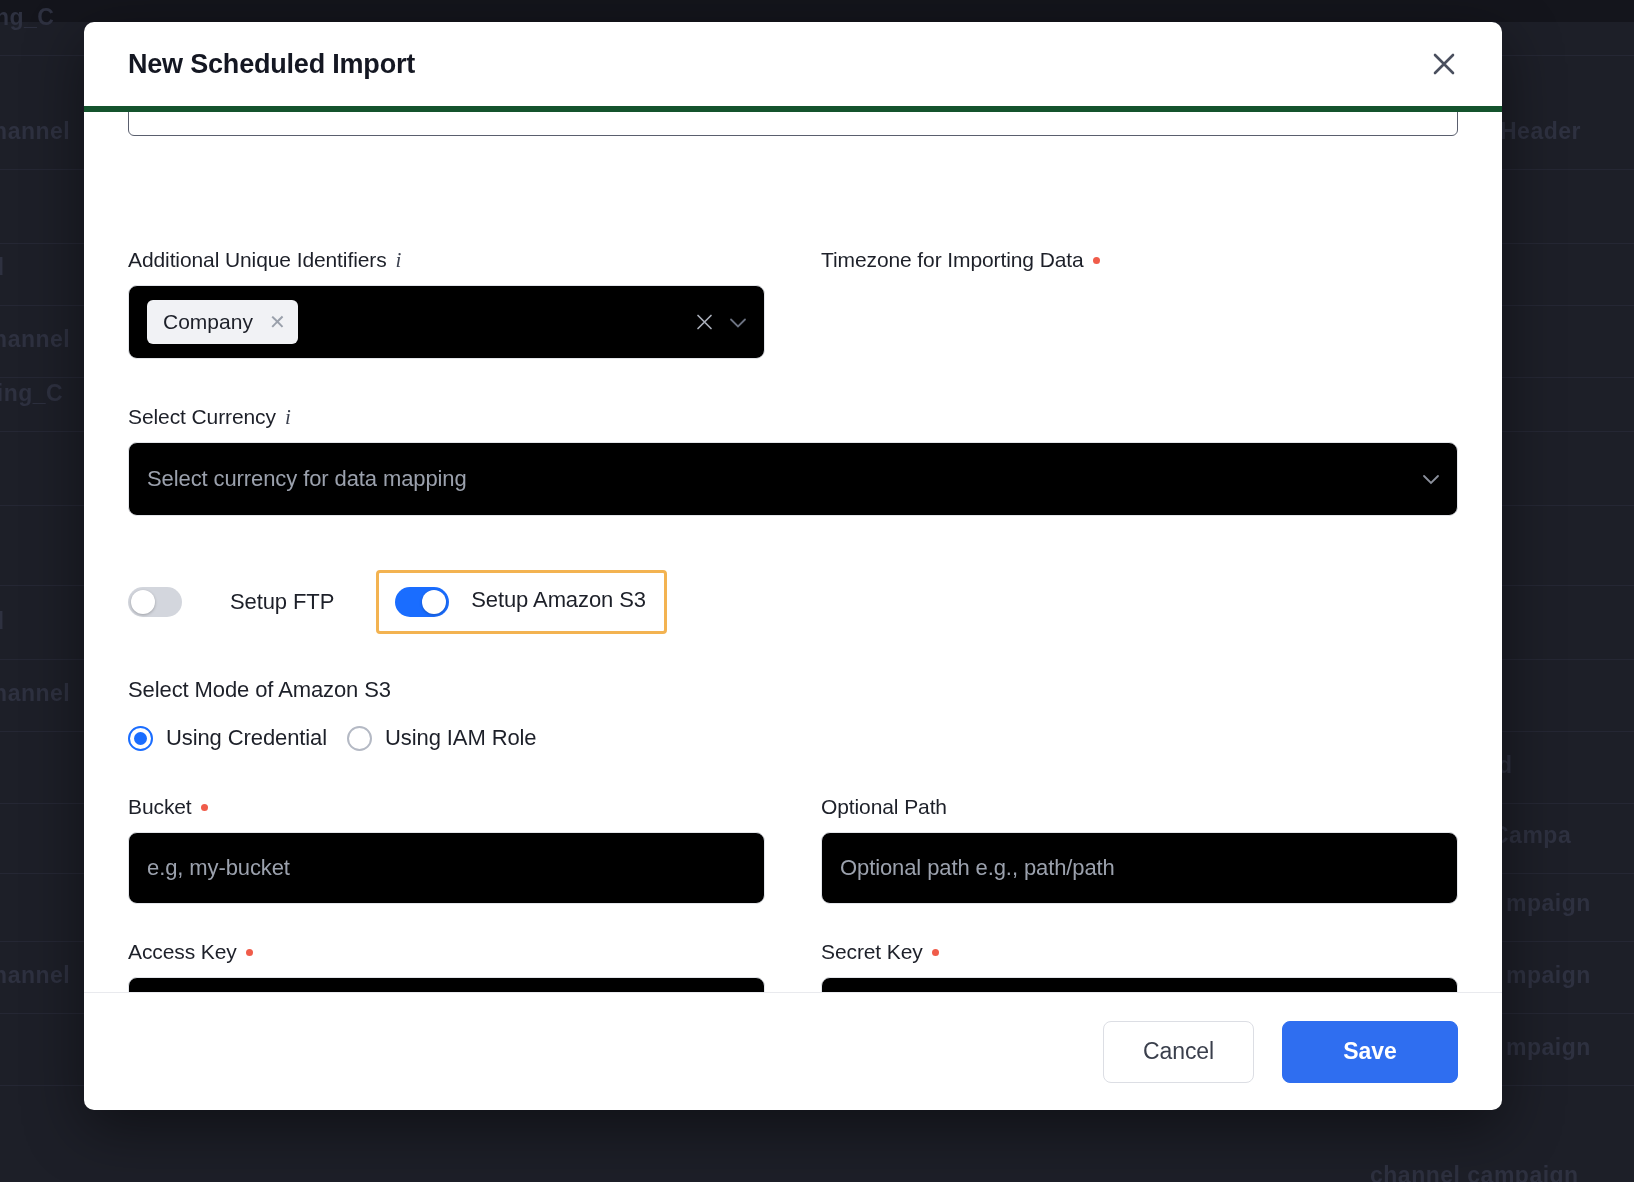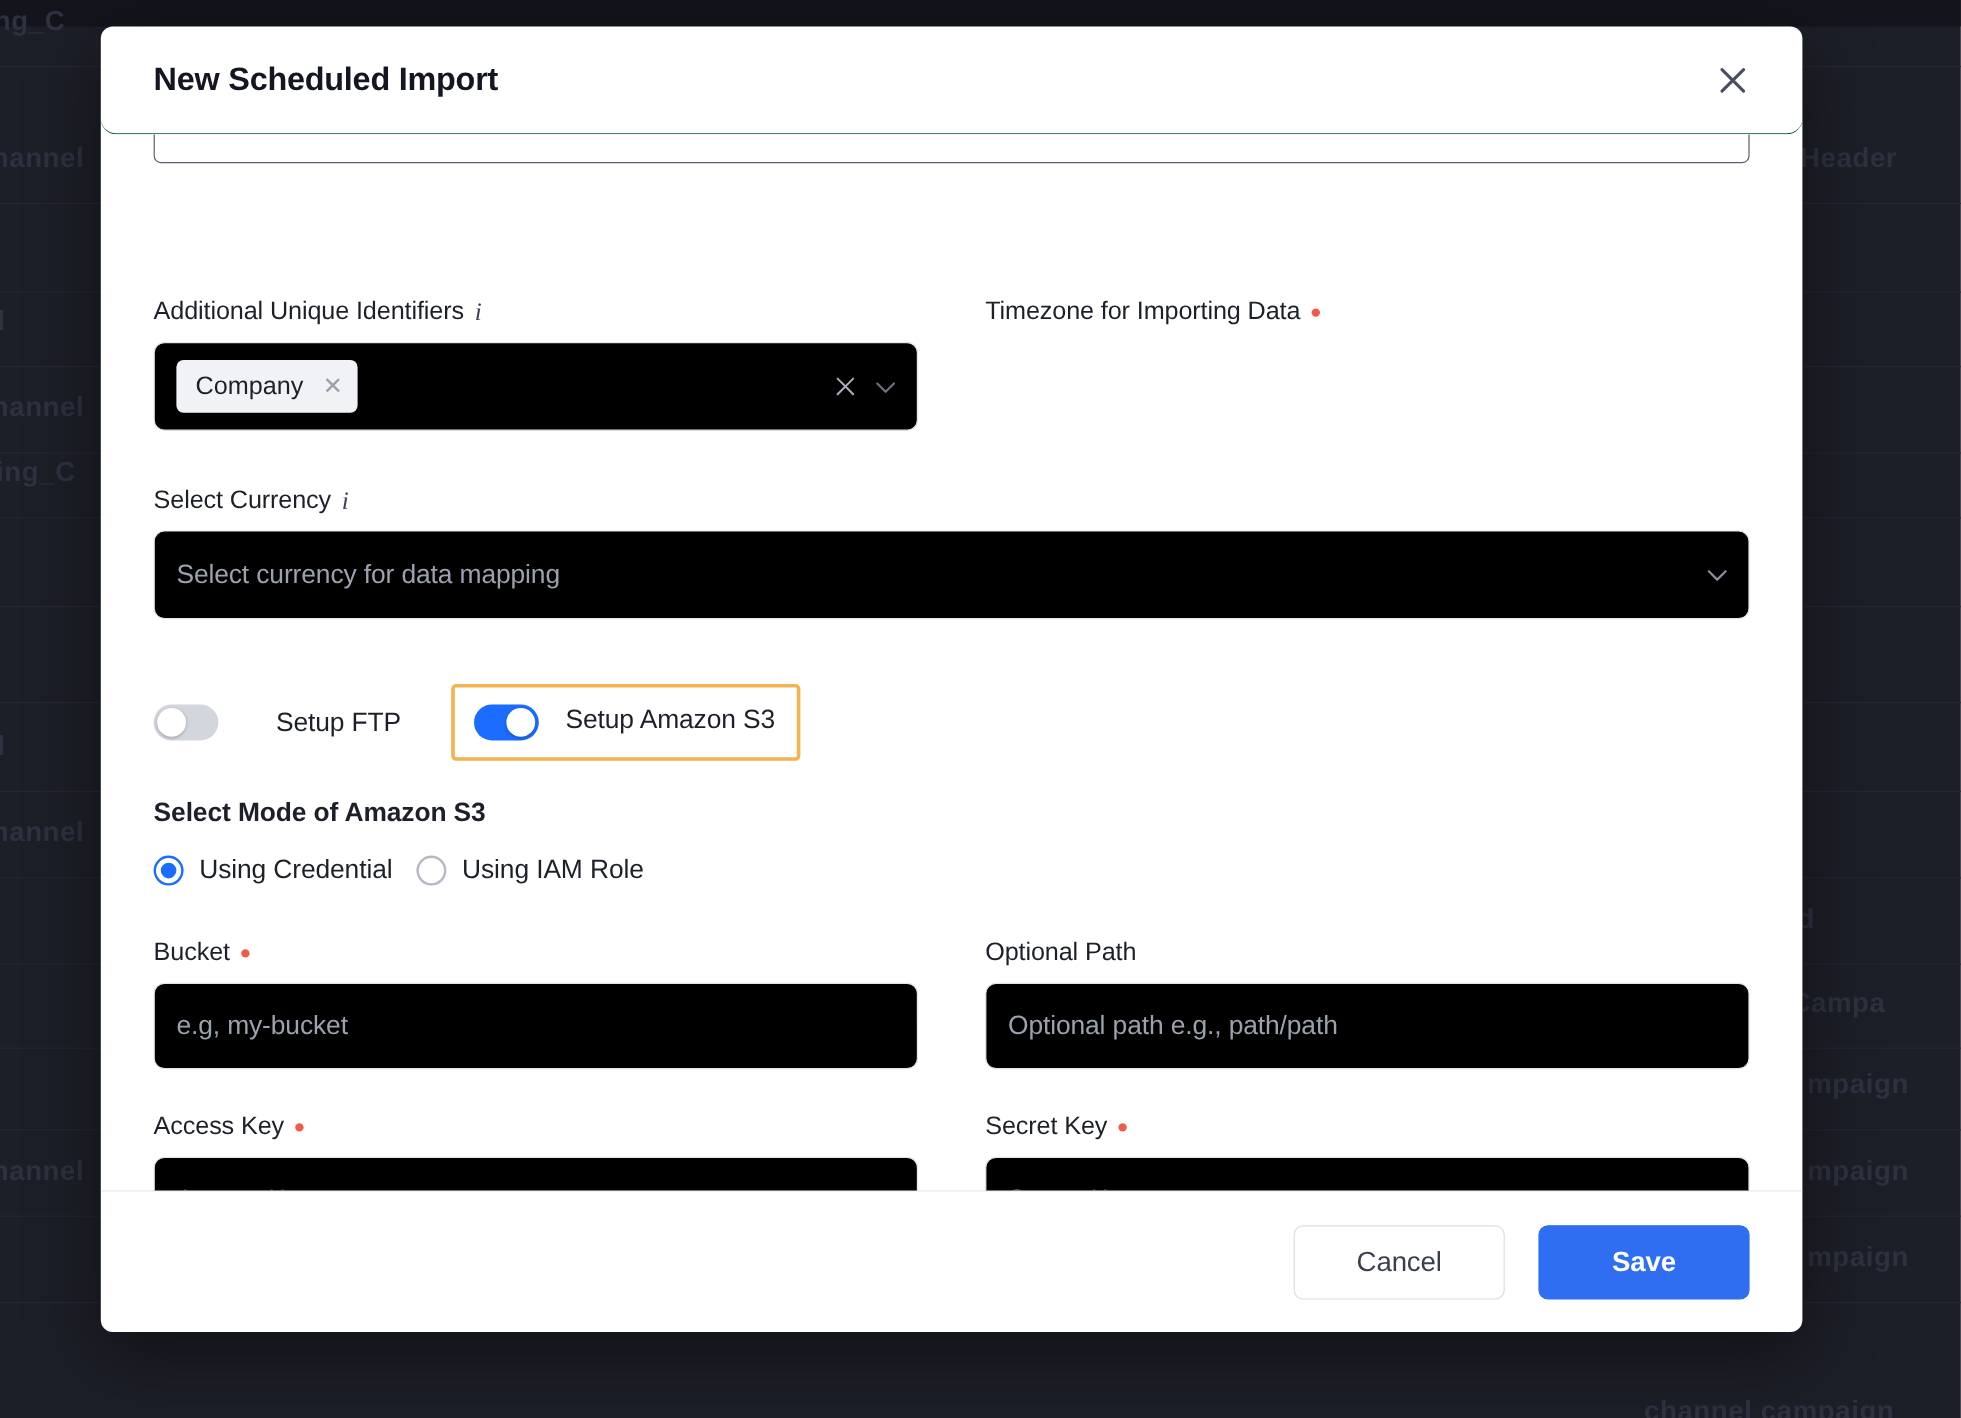--- a/index.html
+++ b/index.html
@@ -42,25 +42,24 @@
     width: 1418px; height: 1088px;
     background: #ffffff;
     border-radius: 10px;
     box-shadow: 0 18px 60px rgba(0,0,0,.45);
     display: flex; flex-direction: column;
     overflow: hidden;
   }
   #modal-header {
     height: 90px;
     flex: 0 0 90px;
-    border-bottom: 1px solid #14532d;
+    border-bottom: 6px solid #14532d;
     display: flex; align-items: center;
     padding: 0 44px 0 44px;
     position: relative;
-    border-radius: 13px;
   }
   #modal-title {
     font-size: 27px;
     font-weight: 700;
     color: #141722;
     letter-spacing: -.2px;
   }
   #close-btn {
     position: absolute; right: 40px; top: 50%;
     transform: translateY(-50%);
@@ -180,22 +179,22 @@
   #s3-toggle-highlight {
     border: 3px solid #f3b351;
     border-radius: 4px;
     padding: 14px 18px 14px 16px;
     margin-left: 14px;
     display: flex; align-items: flex-start;
   }
   #s3-toggle-highlight .toggle-label { margin-left: 22px; }
 
   #mode-title {
-    font-size: 22px; color: #1d2029; font-weight: 700;
-    margin-top: 30px; letter-spacing: -.1px;
+    font-size: 22px; color: #1d2029; font-weight: 400;
+    margin-top: 43px; letter-spacing: -.1px;
   }
   #radio-row {
     display: flex; align-items: center; gap: 20px;
     margin-top: 22px;
   }
   .radio-item { display: flex; align-items: center; gap: 13px; cursor: pointer; }
   .radio {
     width: 25px; height: 25px; border-radius: 50%;
     border: 2px solid #b4b9c4; background: #fff;
     display: flex; align-items: center; justify-content: center;
@@ -220,21 +219,21 @@
   }
   .btn {
     height: 62px;
     border-radius: 8px;
     font-size: 23px;
     display: flex; align-items: center; justify-content: center;
     cursor: pointer;
     letter-spacing: -.1px;
   }
   #cancel-button {
-    width: 176px;
+    width: 151px;
     border: 1px solid #dcdee4;
     background: #fff;
     color: #3a3f4c;
   }
   #save-button {
     width: 176px;
     background: #2f6ef0;
     color: #fff;
     border: 1px solid #2f6ef0;
     font-weight: 700;

